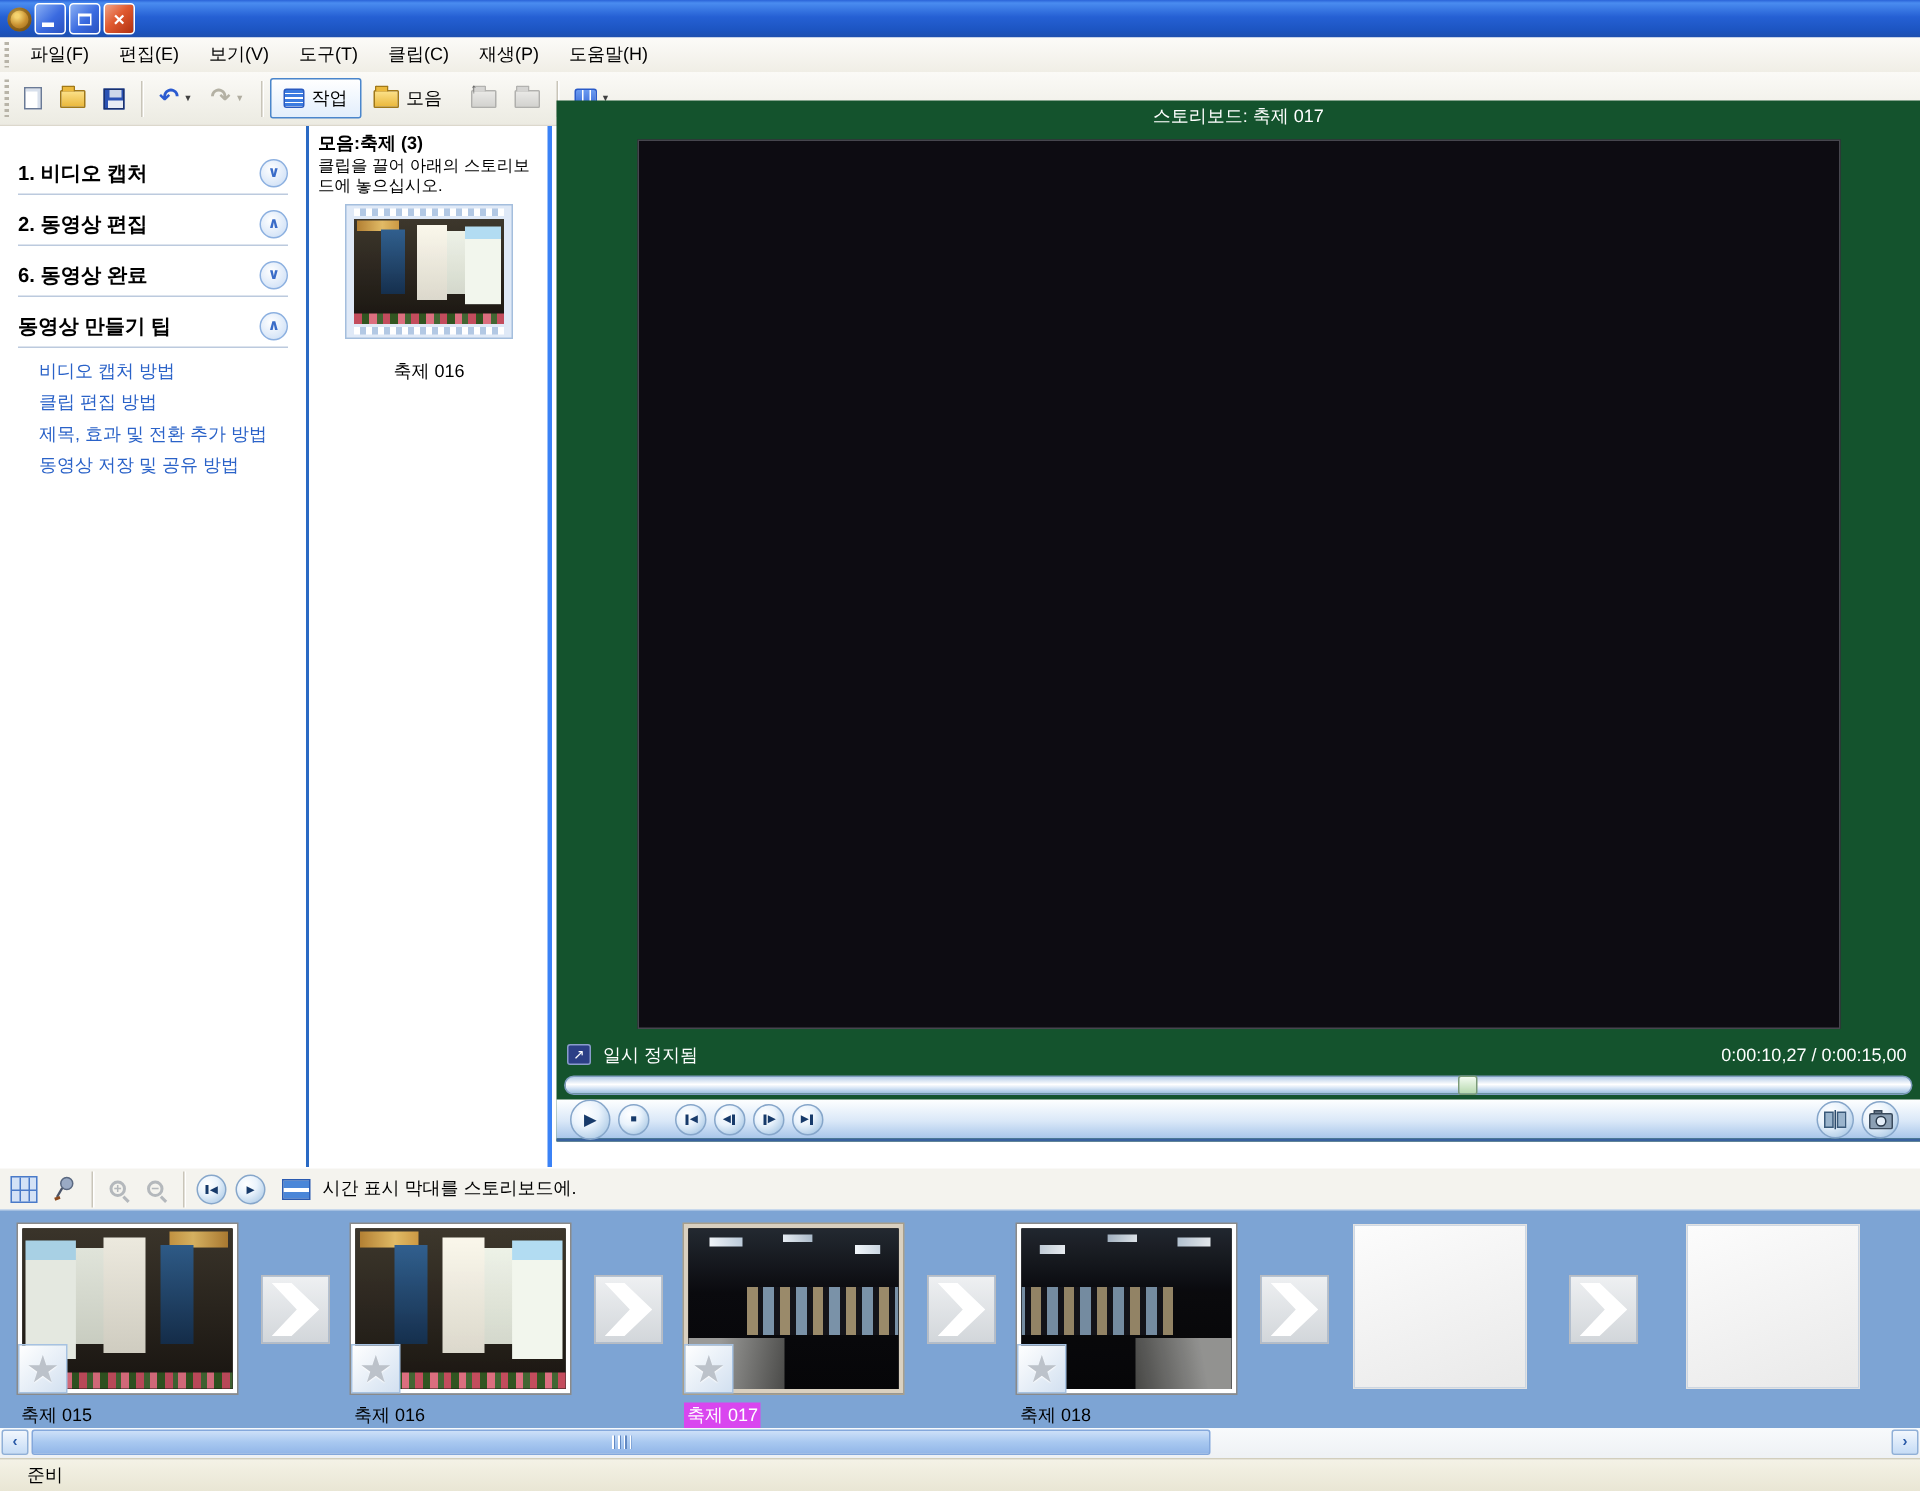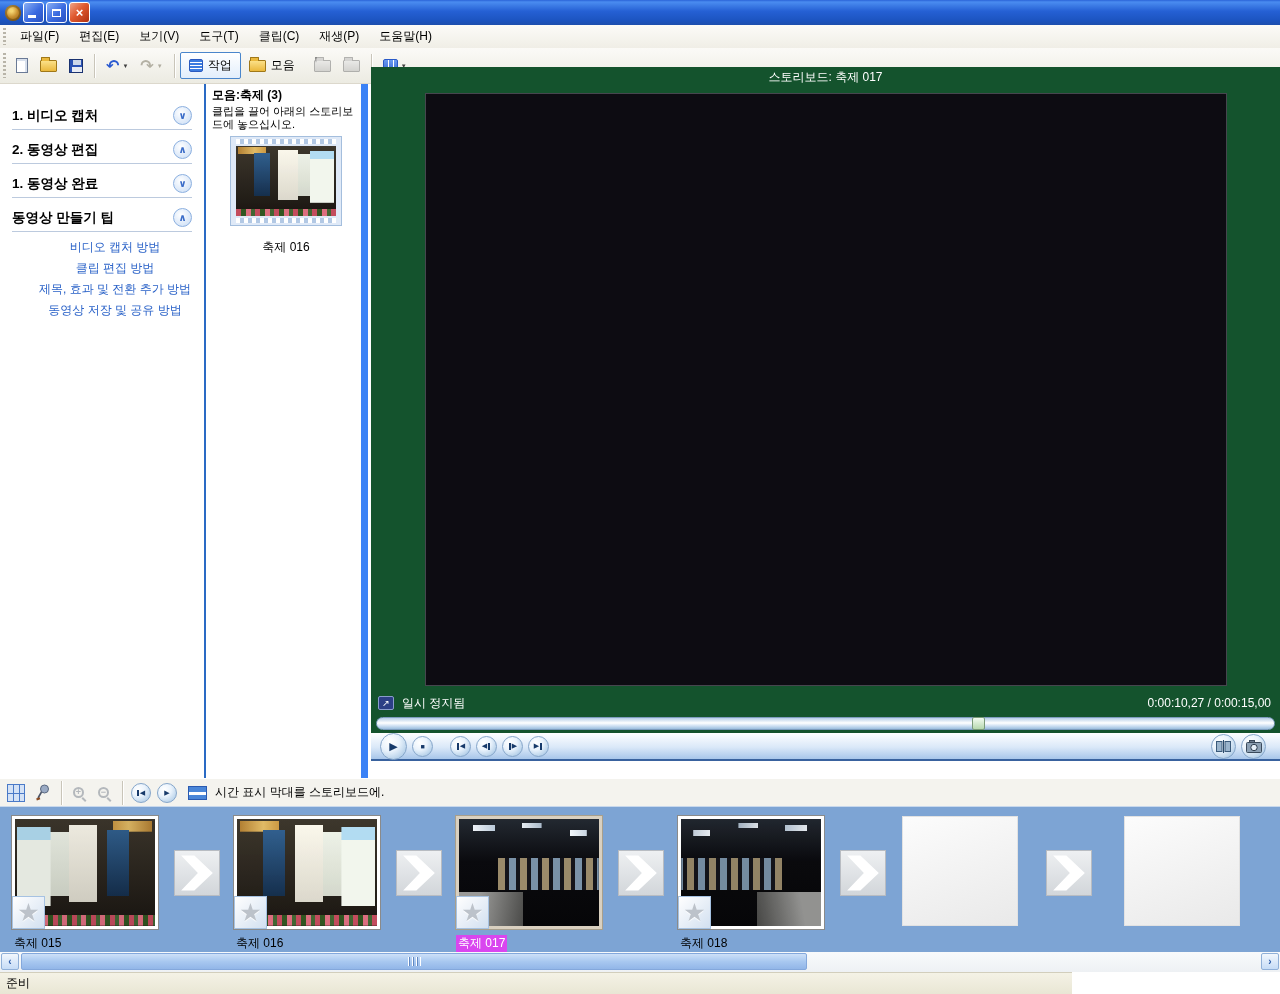--- a/index.html
+++ b/index.html
@@ -95,36 +95,36 @@
      background-image:
        repeating-linear-gradient(90deg, rgba(255,255,255,.55) 0 5px, rgba(255,255,255,0) 5px 10px),
        repeating-linear-gradient(180deg, rgba(255,255,255,.35) 0 2px, rgba(255,255,255,0) 2px 5px),
        linear-gradient(180deg,#5a9ad8,#3e88cc);
      background-size:100% 4px,100% 20px,100% 100%;
      background-repeat:no-repeat; }
   .tp-title-row { position:absolute; left:0; right:0; bottom:0; height:25px;
      background:linear-gradient(180deg,#4a90d2,#3a80c4);
      color:#fff; font-weight:bold; display:flex; align-items:center; padding:0 10px; }
   .tp-close { margin-left:auto; font-weight:bold; font-size:12px; color:#fff; padding:0 3px; }
-  .tp-body { padding-top:12px;text-align:center; }
+  .tp-body { padding-top:12px; }
   .tp-section-head { display:flex; align-items:center; justify-content:space-between;
      margin:10px 12px 0 12px; }
   .tp-section-title { font-weight:bold; font-size:13.5px; }
   .tp-chevron { width:19px; height:19px; border-radius:50%; border:1px solid #8cb0e0;
      background:radial-gradient(circle at 40% 35%,#ffffff,#d8e6f8 70%,#c0d6f0);
      color:#3a6cc8; font-size:10px; font-weight:bold;
      display:flex; align-items:center; justify-content:center; }
   .tp-rule { height:1px; background:#bccade; margin:4px 12px 7px 12px; }
   .tp-links { margin:0 0 4px 26px; }
   .tp-link { color:#2a62c8; margin:4px 0; }
   .tp-link.disabled { color:#a6a6a6; }
 
   
   .colpane { position:absolute; left:208px; top:84px; width:160px; height:694px; background:#fff;
-     border-right:7px solid #3b82f6; }
+     border-right:3px solid #3b82f6; }
   .col-title { font-weight:bold; margin:3px 0 0 4px; }
   .col-instr { font-size:11px; line-height:13px; margin:1px 4px 0 4px; }
   .col-clip { position:absolute; left:22px; top:52px; width:112px; }
   .filmstrip { border:1px solid #a4bedd; background:#dfe9f7; padding:9px 5px; position:relative; }
   .filmstrip::before, .filmstrip::after { content:""; position:absolute; left:5px; right:5px; height:5px;
      background:repeating-linear-gradient(90deg,#ffffff 0 4px,#b2c8e4 4px 8px); }
   .filmstrip::before { top:2px; } .filmstrip::after { bottom:2px; }
   .col-thumb { width:100px; height:70px; }
   .col-clip-label { text-align:center; margin-top:13px; }
 
@@ -235,23 +235,23 @@
      background:linear-gradient(180deg,#f8fafc,#eef1f4); }
   .hs-btn { position:absolute; top:1px; width:18px; height:17px; border:1px solid #90b0d8; border-radius:2px;
      background:linear-gradient(180deg,#f2f7fd,#c6dcf6); color:#2a5aa8; font-size:10px; font-weight:bold;
      display:flex; align-items:center; justify-content:center; }
   .hs-left { left:1px; } .hs-right { right:1px; }
   .hs-thumb { position:absolute; left:21px; top:1px; width:786px; height:17px; border:1px solid #84a8dc;
      border-radius:2px; background:linear-gradient(180deg,#cde0f8,#a8c8f0 50%,#92b6e8);
      display:flex; align-items:center; justify-content:center; }
   .hs-grip { width:13px; height:9px;
      background:repeating-linear-gradient(90deg,#ffffff 0 1px,rgba(90,130,190,.9) 1px 2px,transparent 2px 4px); }
-  .statusbar { position:absolute; left:0; top:972px; width:1072px; height:22px;
+  .statusbar { position:absolute; left:0; top:972px; width:1280px; height:22px;
      background:linear-gradient(180deg,#f4f2e6,#e9e6d4); border-top:1px solid #d2cebc;
-     display:flex; align-items:center; padding-left:6px; }
+     display:flex; align-items:center; padding-left:18px; }
 </style>
 </head>
 <body>
 
 <div class="titlebar">
   <div class="app-icon"></div>
   <div class="win-btn btn-blue">
       <span class="glyph-min"></span>
     </div>
   <div class="win-btn btn-blue">
@@ -325,21 +325,21 @@
     </div>
     <div class="tp-rule"></div>
 
     <div class="tp-section-head">
       <span class="tp-section-title">2. 동영상 편집</span>
       <span class="tp-chevron">∧</span>
     </div>
     <div class="tp-rule"></div>
 
     <div class="tp-section-head">
-      <span class="tp-section-title">1. 동영상 완료</span>
+      <span class="tp-section-title">6. 동영상 완료</span>
       <span class="tp-chevron">∨</span>
     </div>
     <div class="tp-rule"></div>
 
     <div class="tp-section-head">
       <span class="tp-section-title">동영상 만들기 팁</span>
       <span class="tp-chevron">∧</span>
     </div>
     <div class="tp-rule"></div>
     <div class="tp-links">

